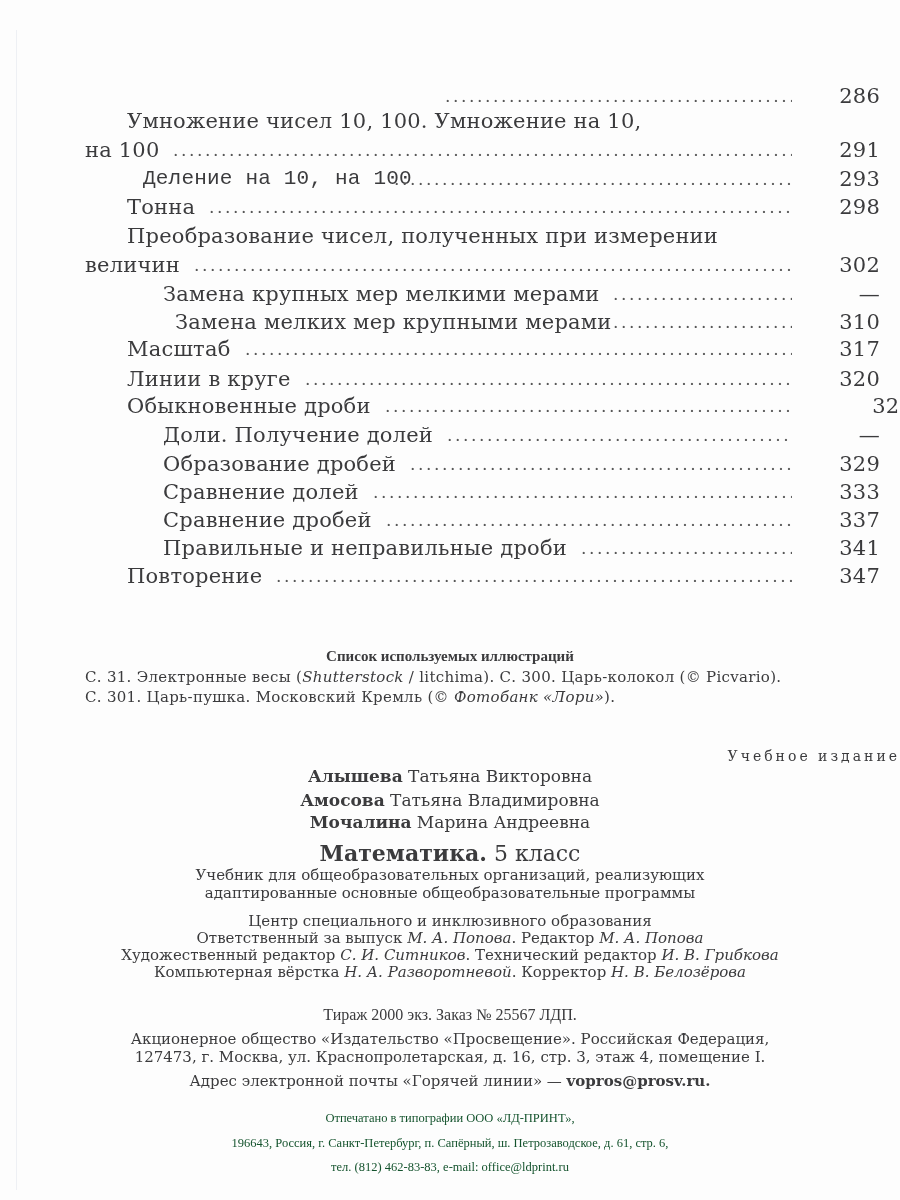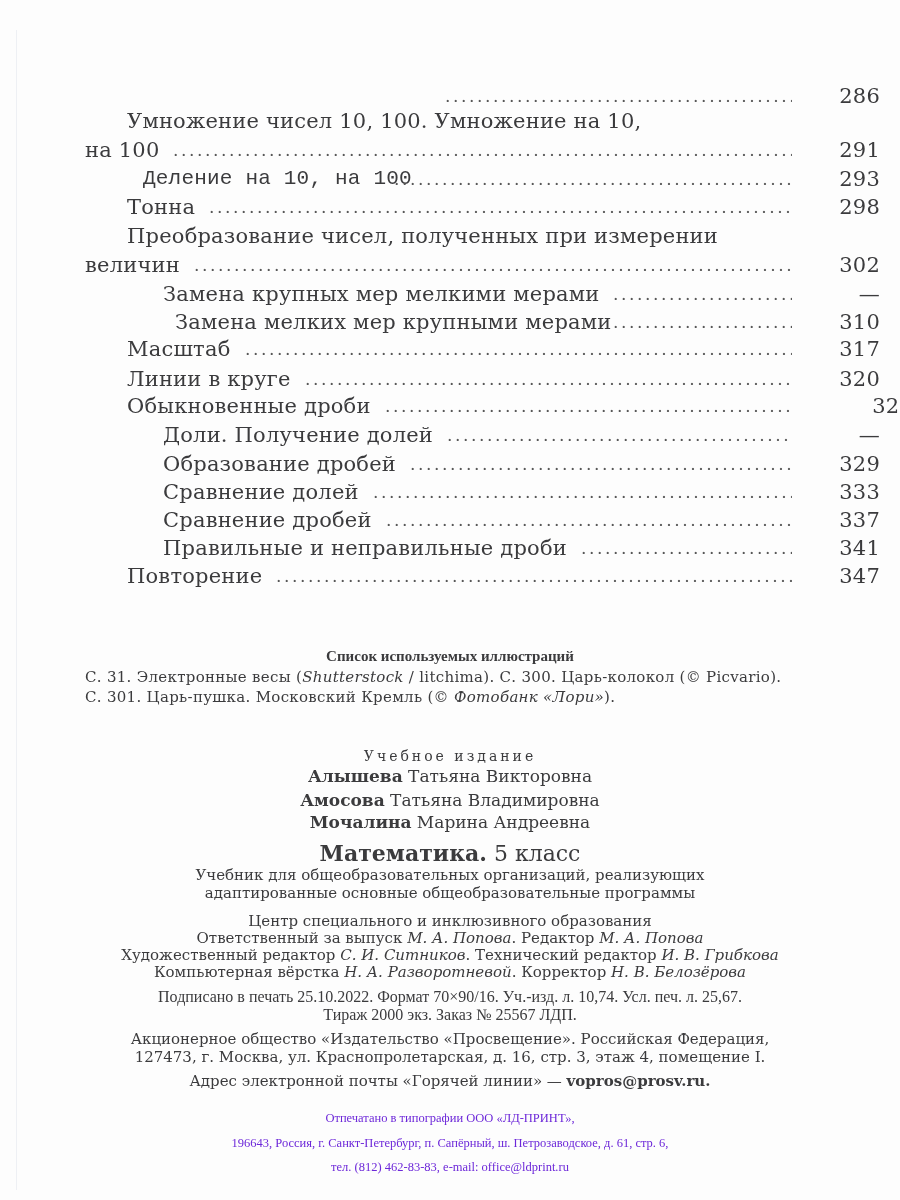--- a/index.html
+++ b/index.html
@@ -38,29 +38,29 @@
     position: absolute; left: 85px; font-size: 15px; white-space: nowrap;
     font-family: "DejaVu Serif", serif; letter-spacing: 0.3px;
   }
   .illus-line i { font-style: italic; }
 
   
   .center-line {
     position: absolute; left: 0; width: 900px; text-align: center; white-space: nowrap;
     font-family: "DejaVu Serif", serif;
   }
-  .edition { top: 748px; font-size: 14px; letter-spacing: 3px; }
+  .edition { top: 748px; font-size: 14px; letter-spacing: 3px; text-align: right; }
   .author { font-size: 17px; }
   .author b { font-weight: bold; }
   .book-title { top: 840px; font-size: 22px; }
   .book-title b { font-weight: bold; }
   .small { font-size: 15px; }
   .small i { font-style: italic; }
   .cond { font-family: "Liberation Serif", serif; font-size: 16px; }
-  .printer { font-family: "Liberation Serif", serif; font-size: 12.5px; color: #6d28d9; }
+  .printer { font-family: "Liberation Serif", serif; font-size: 12.5px; color: #14532d; }
   .email-bold { font-weight: bold; }
 </style>
 </head>
 <body>
 
 <div class="page">
   <div class="margin-line"></div>
 
   <div class="toc" id="toc">
       <div class="toc-row" style="top: 12px;">
@@ -161,21 +161,20 @@
   <div class="center-line book-title"><b>Математика.</b> <span>5 класс</span></div>
 
   <div class="center-line small" style="top:866px;font-size:15px">Учебник для общеобразовательных организаций, реализующих</div>
   <div class="center-line small" style="top:884px;font-size:15px">адаптированные основные общеобразовательные программы</div>
 
   <div class="center-line small" style="top:912px">Центр специального и инклюзивного образования</div>
   <div class="center-line small" style="top:929px" id="credit-0"><span>Ответственный за выпуск </span><i>М. А. Попова</i><span>. Редактор </span><i>М. А. Попова</i></div>
   <div class="center-line small" style="top:946px" id="credit-1"><span>Художественный редактор </span><i>С. И. Ситников</i><span>. Технический редактор </span><i>И. В. Грибкова</i></div>
   <div class="center-line small" style="top:963px" id="credit-2"><span>Компьютерная вёрстка </span><i>Н. А. Разворотневой</i><span>. Корректор </span><i>Н. В. Белозёрова</i></div>
 
-  <div class="center-line cond" style="top:988px">Подписано в печать 25.10.2022. Формат 70×90/16. Уч.-изд. л. 10,74. Усл. печ. л. 25,67.</div>
   <div class="center-line cond" style="top:1006px">Тираж 2000 экз. Заказ № 25567 ЛДП.</div>
 
   <div class="center-line small" style="top:1030px">Акционерное общество «Издательство «Просвещение». Российская Федерация,</div>
   <div class="center-line small" style="top:1048px">127473, г. Москва, ул. Краснопролетарская, д. 16, стр. 3, этаж 4, помещение I.</div>
   <div class="center-line small" style="top:1072px"><span>Адрес электронной почты «Горячей линии» — </span><span class="email-bold">vopros@prosv.ru.</span></div>
 
   <div class="center-line printer" style="top:1111px">Отпечатано в типографии ООО «ЛД-ПРИНТ»,</div>
   <div class="center-line printer" style="top:1136px">196643, Россия, г. Санкт-Петербург, п. Сапёрный, ш. Петрозаводское, д. 61, стр. 6,</div>
   <div class="center-line printer" style="top:1160px">тел. (812) 462-83-83, e-mail: office@ldprint.ru</div>
 </div>

